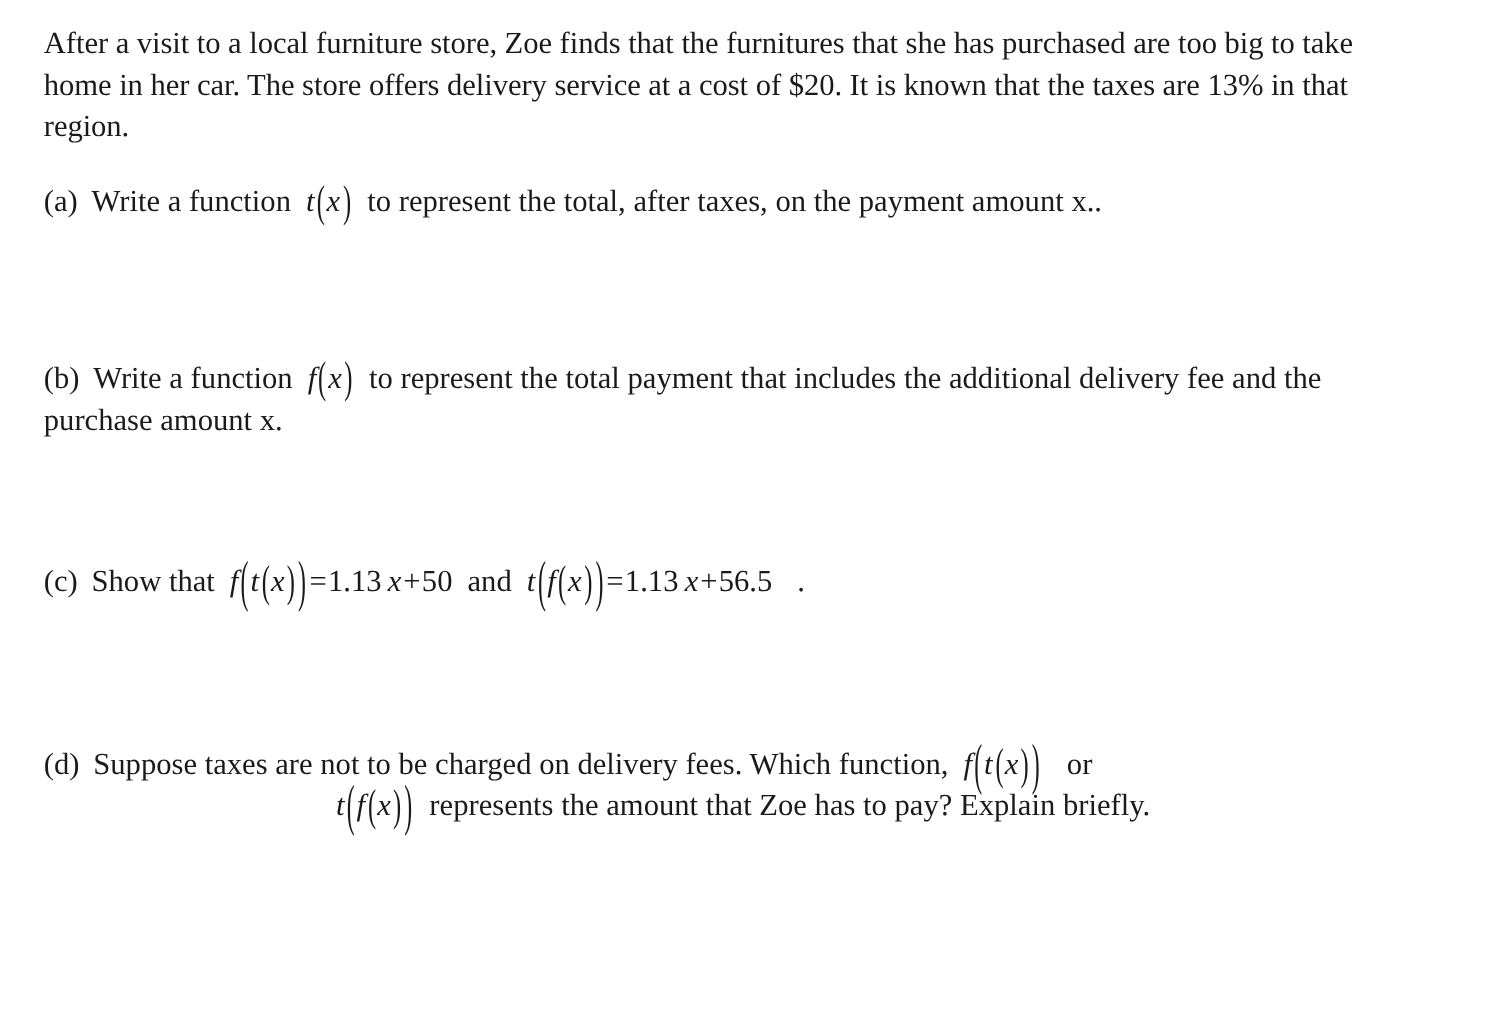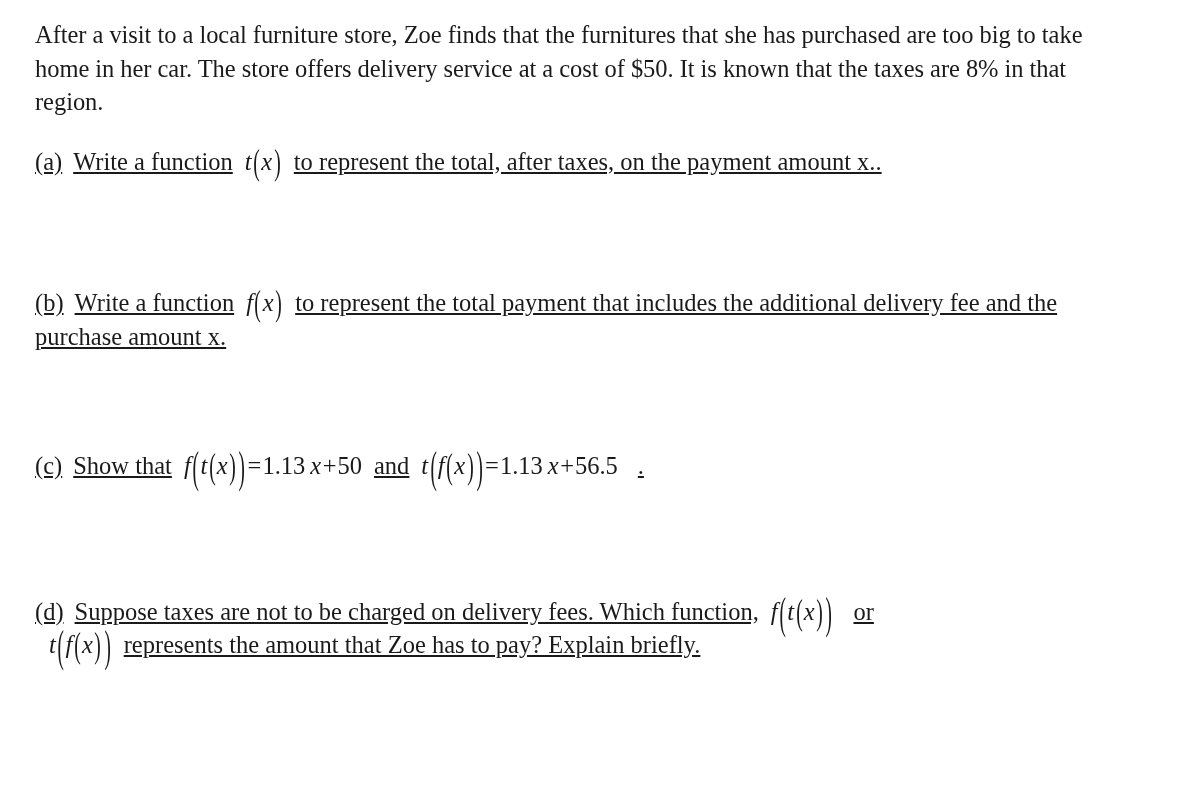--- a/index.html
+++ b/index.html
@@ -28,21 +28,20 @@
     text-align: left;
     width: 1100px;
     margin: 0;
     letter-spacing: -0.05px;
   }
   .qblock {
     position: relative;
     font-size: 24.5px;
     line-height: 33.5px;
     width: 1105px;
-    text-decoration: underline;
   }
   .qlabel {
     display: inline;
     white-space: nowrap;
   }
   .qlabel-gap {
     display: inline-block;
     width: 11px;
   }
   .qtext {
@@ -84,28 +83,29 @@
   .sp-sm { display: inline-block; width: 5px; }
   .sp-md { display: inline-block; width: 12px; }
   .sp-lg { display: inline-block; width: 20px; }
   .answer-space-a { height: 108px; }
   .answer-space-b { height: 96px; }
   .answer-space-c { height: 112px; }
   .gap-before-a { height: 26px; }
   .indent-line {
     display: block;
     padding-left: 14px;
+    text-align: center;
   }
 </style>
 </head>
 <body>
 
 <div class="page">
 
-  <p class="intro">After a visit to a local furniture store, Zoe finds that the furnitures that she has purchased are too big to take home in her car. The store offers delivery service at a cost of $50. It is known that the taxes are 8% in that region.</p>
+  <p class="intro">After a visit to a local furniture store, Zoe finds that the furnitures that she has purchased are too big to take home in her car. The store offers delivery service at a cost of $20. It is known that the taxes are 13% in that region.</p>
 
   <div class="gap-before-a"></div>
 
   <div class="qblock">
     <span class="qlabel">(a)</span><span class="qlabel-gap"></span><span class="qtext">Write a function</span><span class="sp-md"></span><span class="math"><span class="mi">t</span><span class="paren">(</span><span class="mi">x</span><span class="paren">)</span></span><span class="sp-md"></span><span class="qtext">to represent the total, after taxes, on the payment amount x..</span>
   </div>
 
   <div class="answer-space-a"></div>
 
   <div class="qblock">

